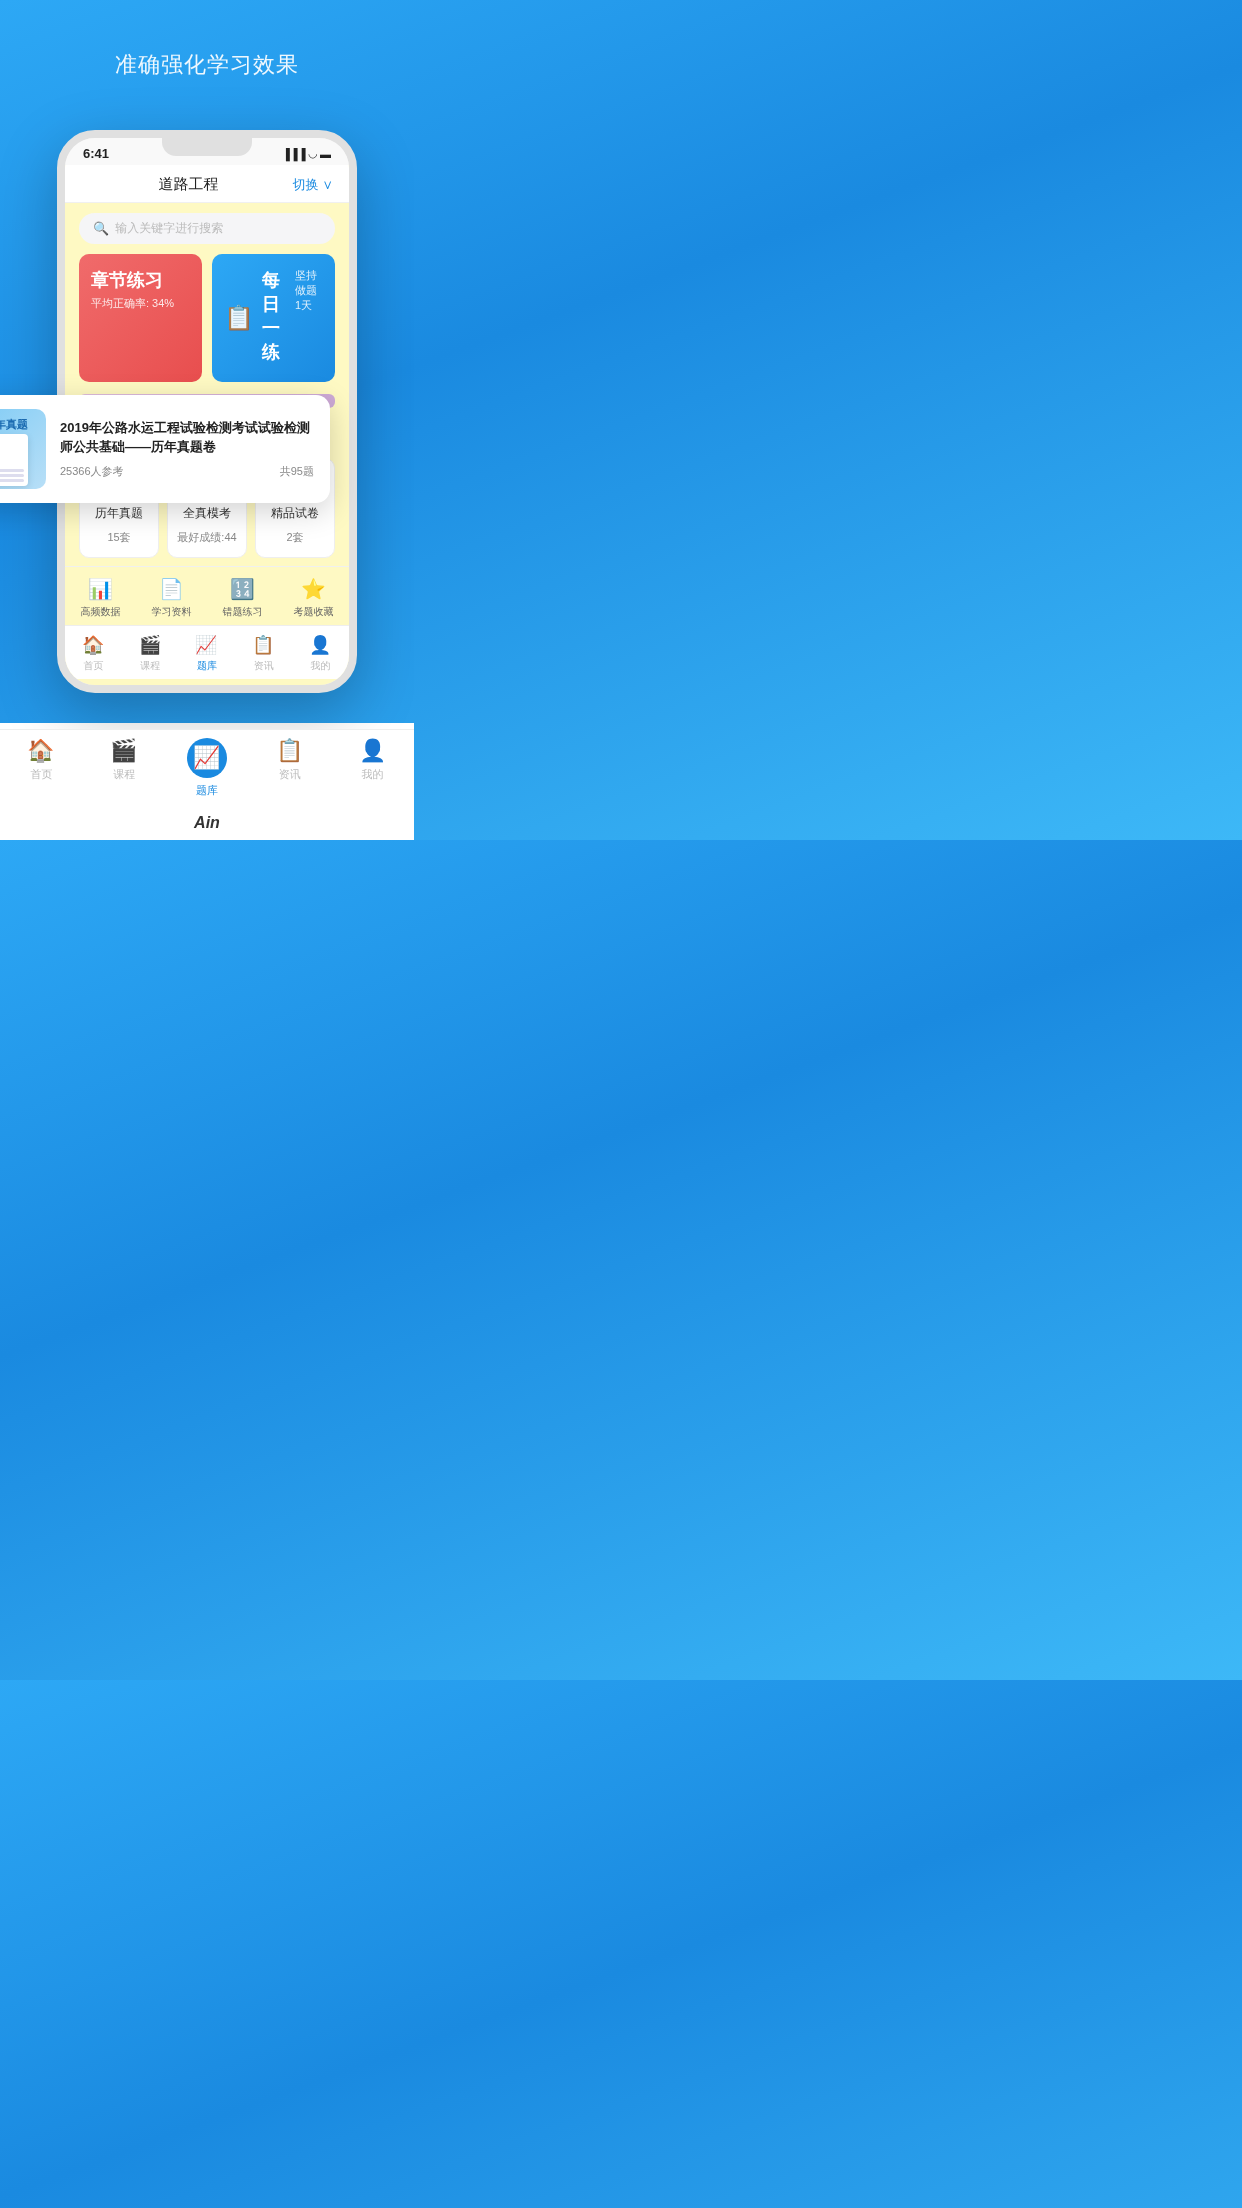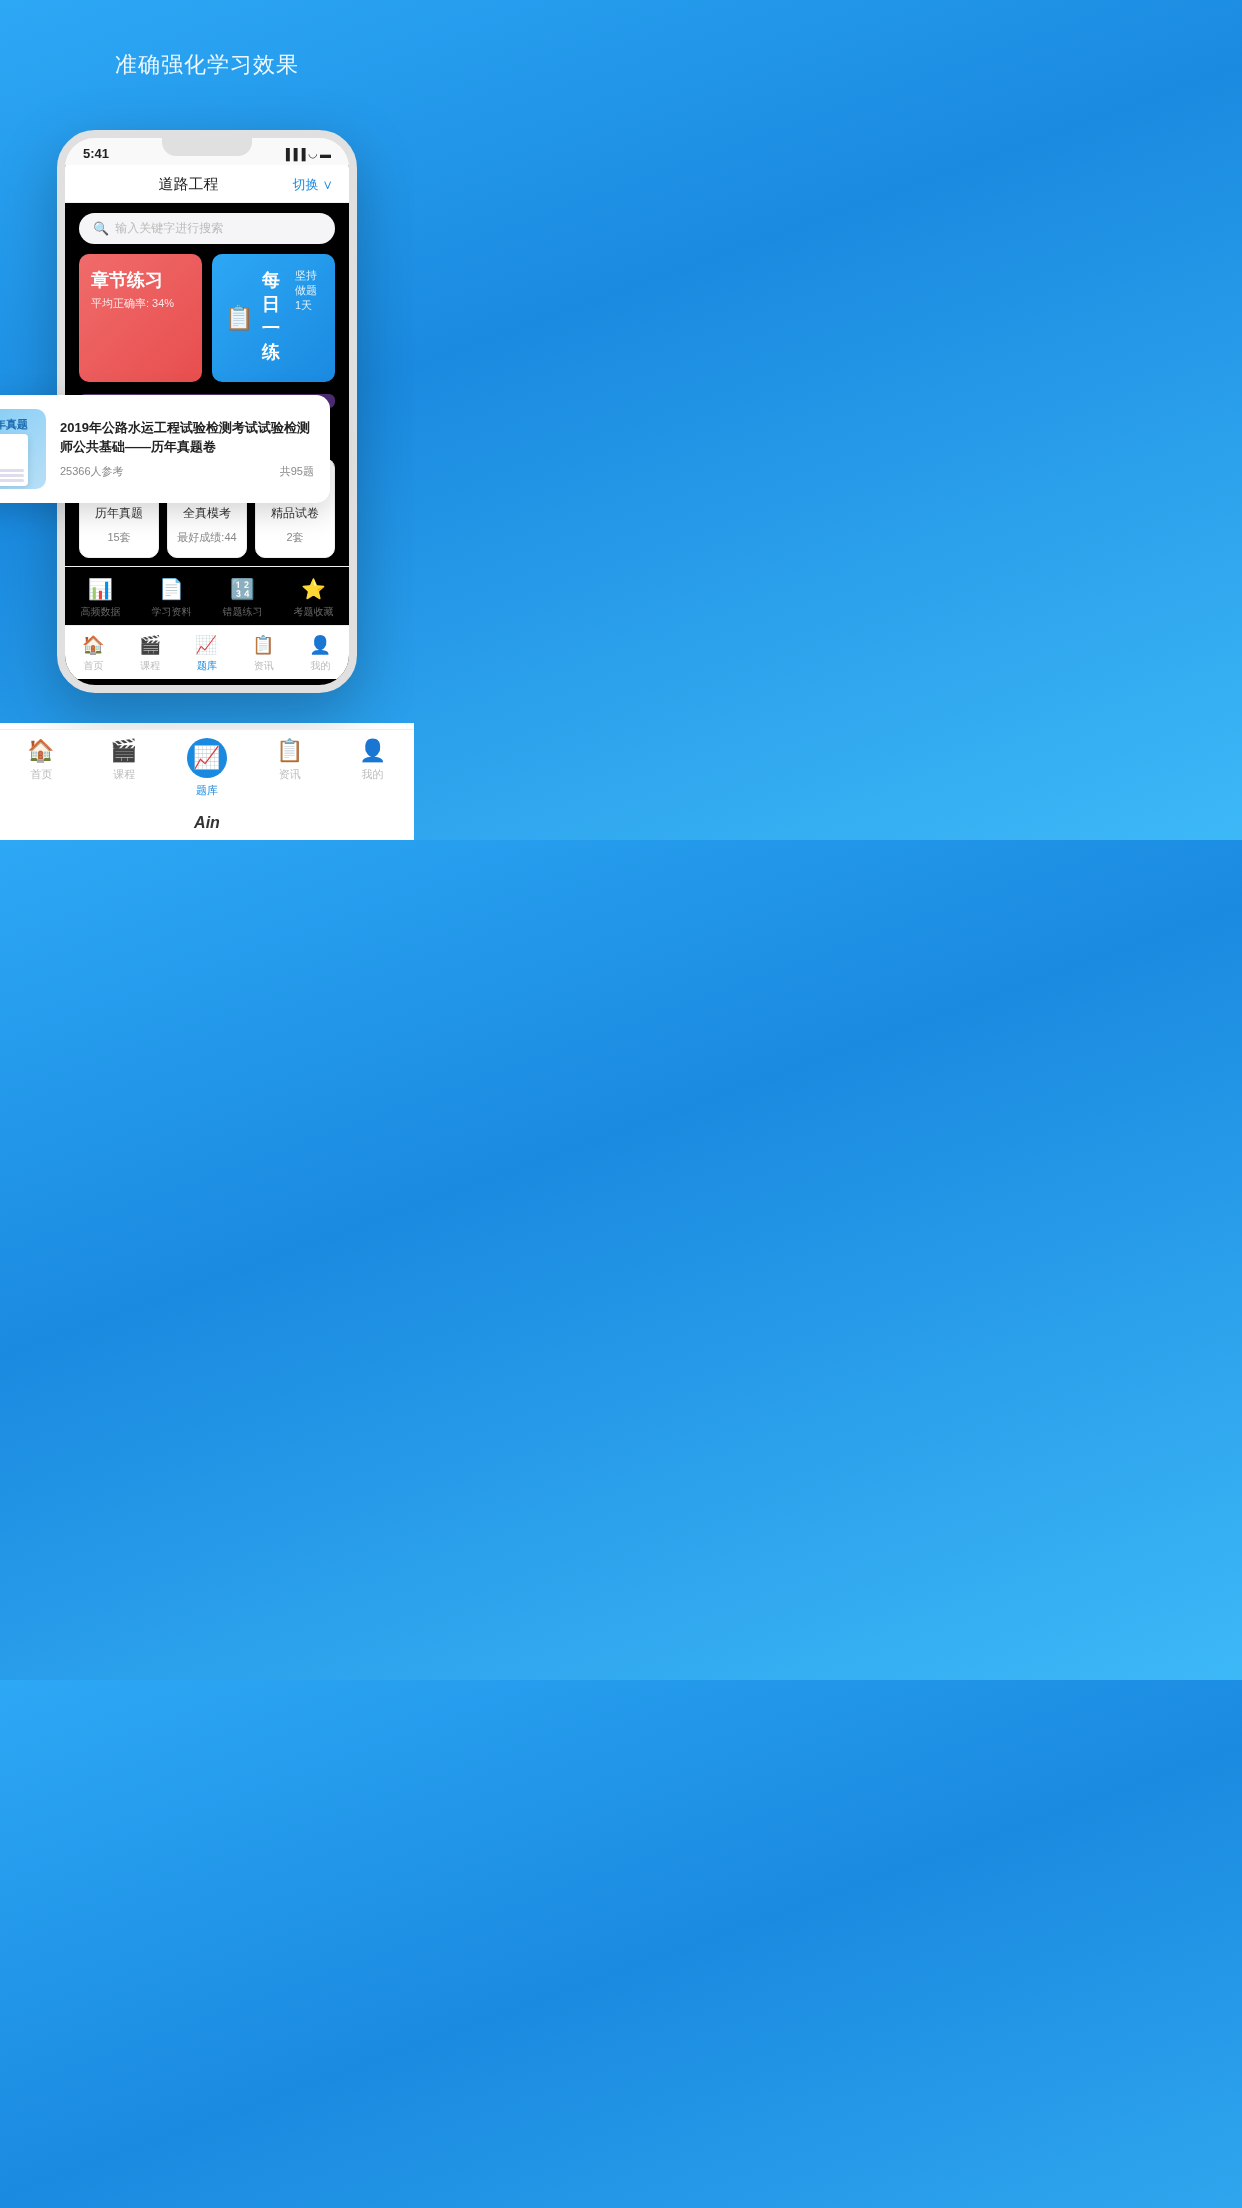--- a/index.html
+++ b/index.html
@@ -74,21 +74,21 @@
     .phone-status-icons {
       display: flex;
       align-items: center;
       gap: 3px;
       font-size: 11px;
       color: #222;
     }
 
     
     .phone-content {
-      background: #000000;
+      background: #fef9c3;
       min-height: 520px;
     }
 
     
     .phone-navbar {
       background: #fff;
       padding: 10px 16px 8px;
       display: flex;
       align-items: center;
       justify-content: space-between;
@@ -370,21 +370,21 @@
 
 <div class="hero">
   <div class="hero-subtitle">准确强化学习效果</div>
 </div>
 
 <div class="phone-wrapper">
   <div class="phone">
 
     <div class="phone-top-bar">
       <div class="phone-notch"></div>
-      <span class="phone-time">5:41</span>
+      <span class="phone-time">6:41</span>
       <div class="phone-status-icons">
         <span>▐▐▐</span>
         <span>◟◞</span>
         <span>▬</span>
       </div>
     </div>
 
     <div class="phone-content">
 
       <div class="phone-navbar">

